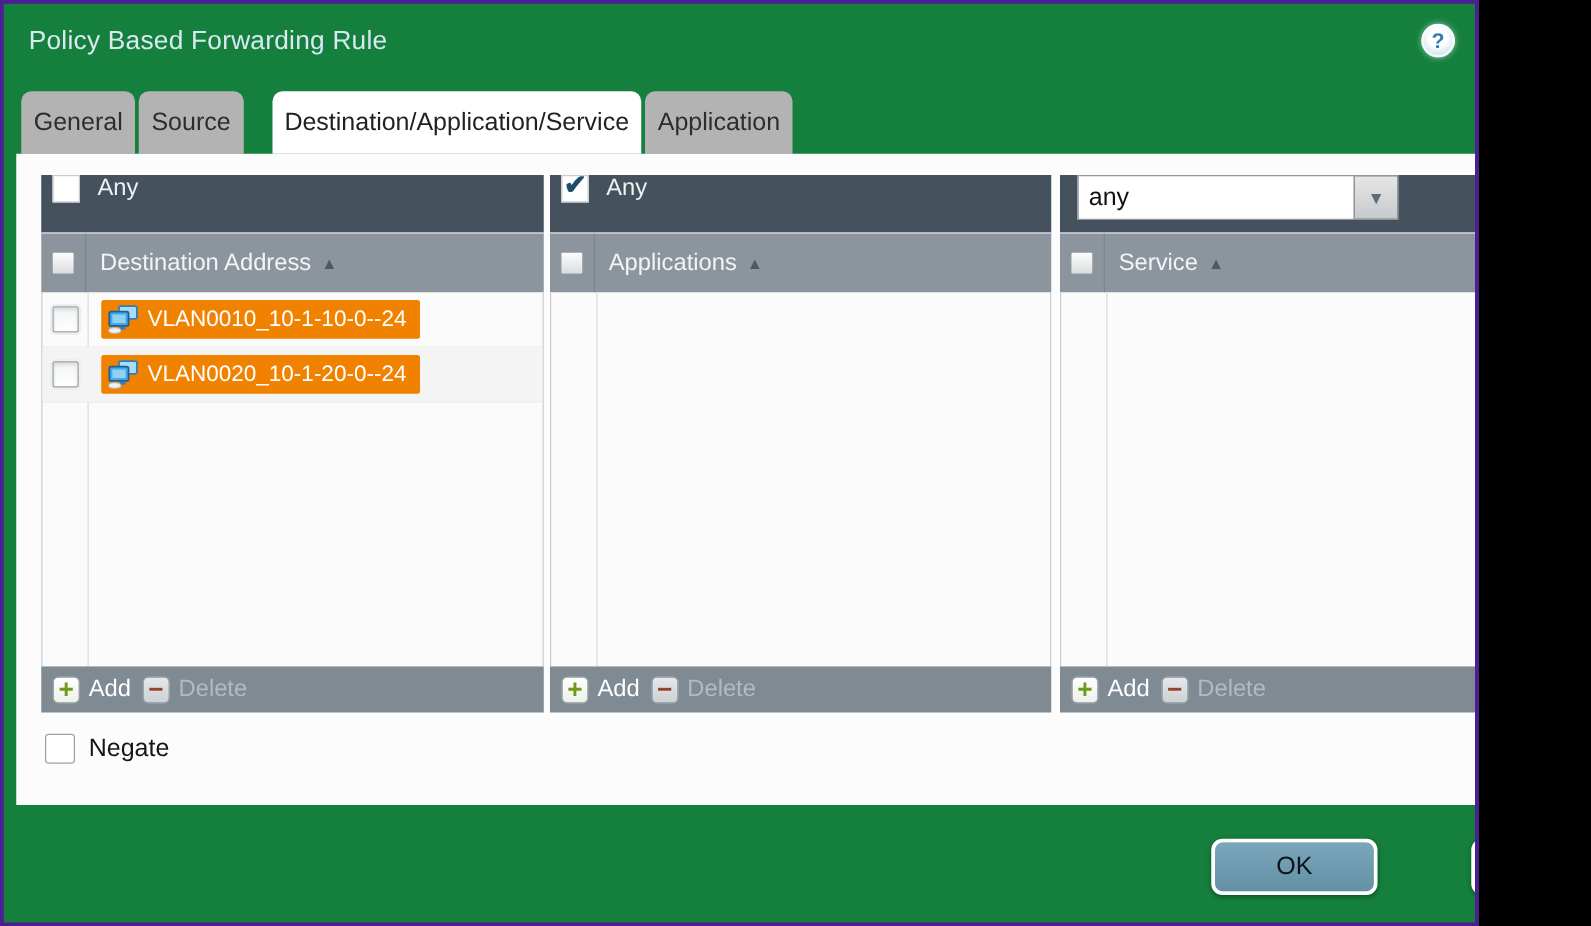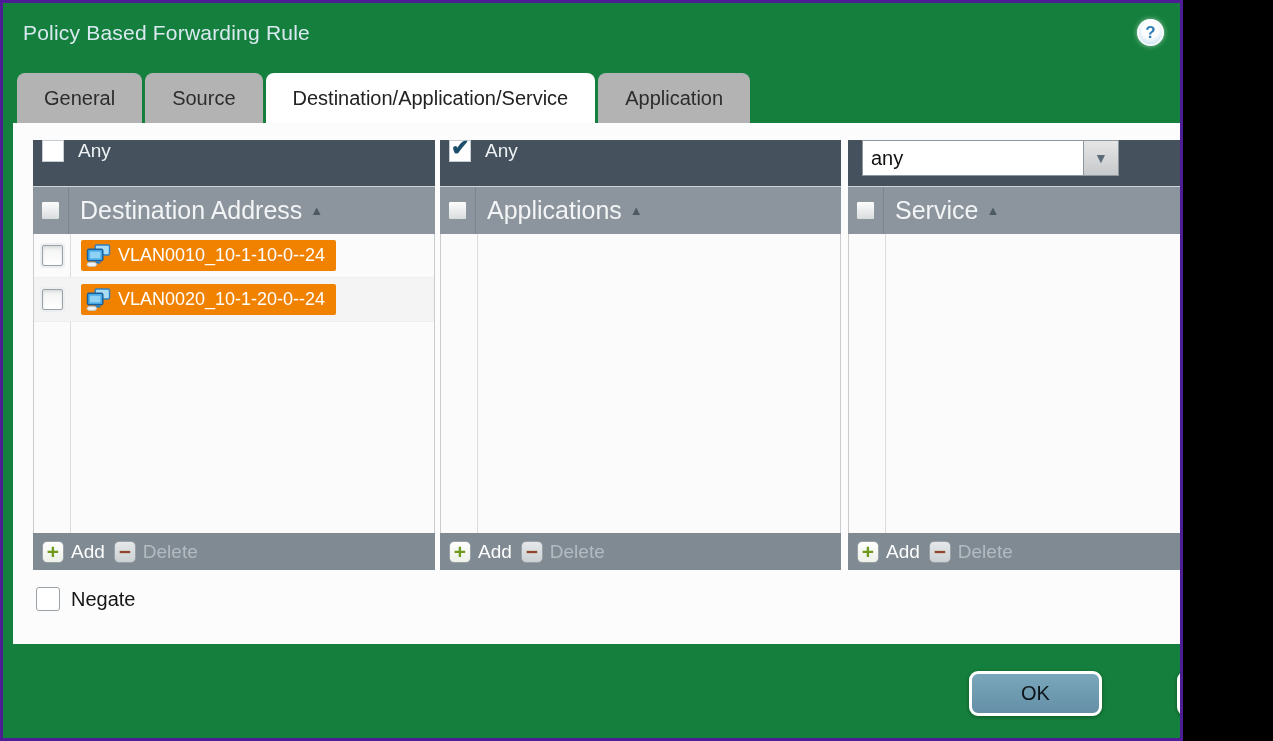--- a/index.html
+++ b/index.html
@@ -20,25 +20,25 @@
     border-radius:50%;
     background:radial-gradient(circle at 50% 40%, #ffffff 35%, #cfe4ef 70%, #9cc3d8 100%);
     box-shadow:0 0 5px rgba(255,255,255,.55), inset 0 0 0 2px rgba(255,255,255,.75);
     color:#2e7cb8; font-weight:bold; font-size:17px;
     display:flex; align-items:center; justify-content:center; cursor:pointer;
   }
 
   
   .tabbar{ position:absolute; left:14px; top:70px; height:50px; display:flex; gap:3px; }
   .tab{
-    height:50px; padding:0 27px; display:flex; align-items:center;
+    height:50px; padding:0 10px; display:flex; align-items:center;
     background:#b3b3b3; color:#2d2d2d; font-size:20px;
     border-radius:8px 8px 0 0; cursor:pointer; white-space:nowrap;
   }
-  .tab.active{ background:#ffffff; color:#222; }
+  .tab.active{ background:#ffffff; color:#222;margin-left:20px; }
 
   
   .panel{
     position:absolute; left:10px; top:120px; width:1253px; height:521px;
     background:#fcfcfc;
   }
 
   .col{
     position:absolute; top:17px; height:430px;
     display:flex; flex-direction:column;
@@ -54,21 +54,21 @@
   .topbar .lbl{ color:#eef1f3; font-size:19px; margin-left:14px; }
 
   .colheader{
     height:48px; background:#8c959d; display:flex; align-items:center;
     border-top:1px solid #cfd4d8; flex:0 0 auto; cursor:pointer;
   }
   .colheader .cbcell{
     width:36px; height:100%; display:flex; align-items:center; justify-content:center;
     border-right:1px solid #7b858d;
   }
-  .colheader .lbl{ color:#f2f4f5; font-size:25px; margin-left:11px; }
+  .colheader .lbl{ color:#f2f4f5; font-size:19px; margin-left:11px; }
   .sort{ font-size:13px; color:#4d5a64; margin-left:8px; }
 
   .list{
     flex:1 1 auto; background:#fbfbfb; position:relative;
     border-left:1px solid #c9cdd1; border-right:1px solid #c9cdd1; overflow:hidden;
   }
   .list .vline{ position:absolute; left:36px; top:0; bottom:0; border-left:1px solid #dcdcdc; }
 
   .row{ position:relative; height:44px; display:flex; align-items:center; border-bottom:1px solid #eeeeee; }
   .row.alt{ background:#f4f4f4; }

